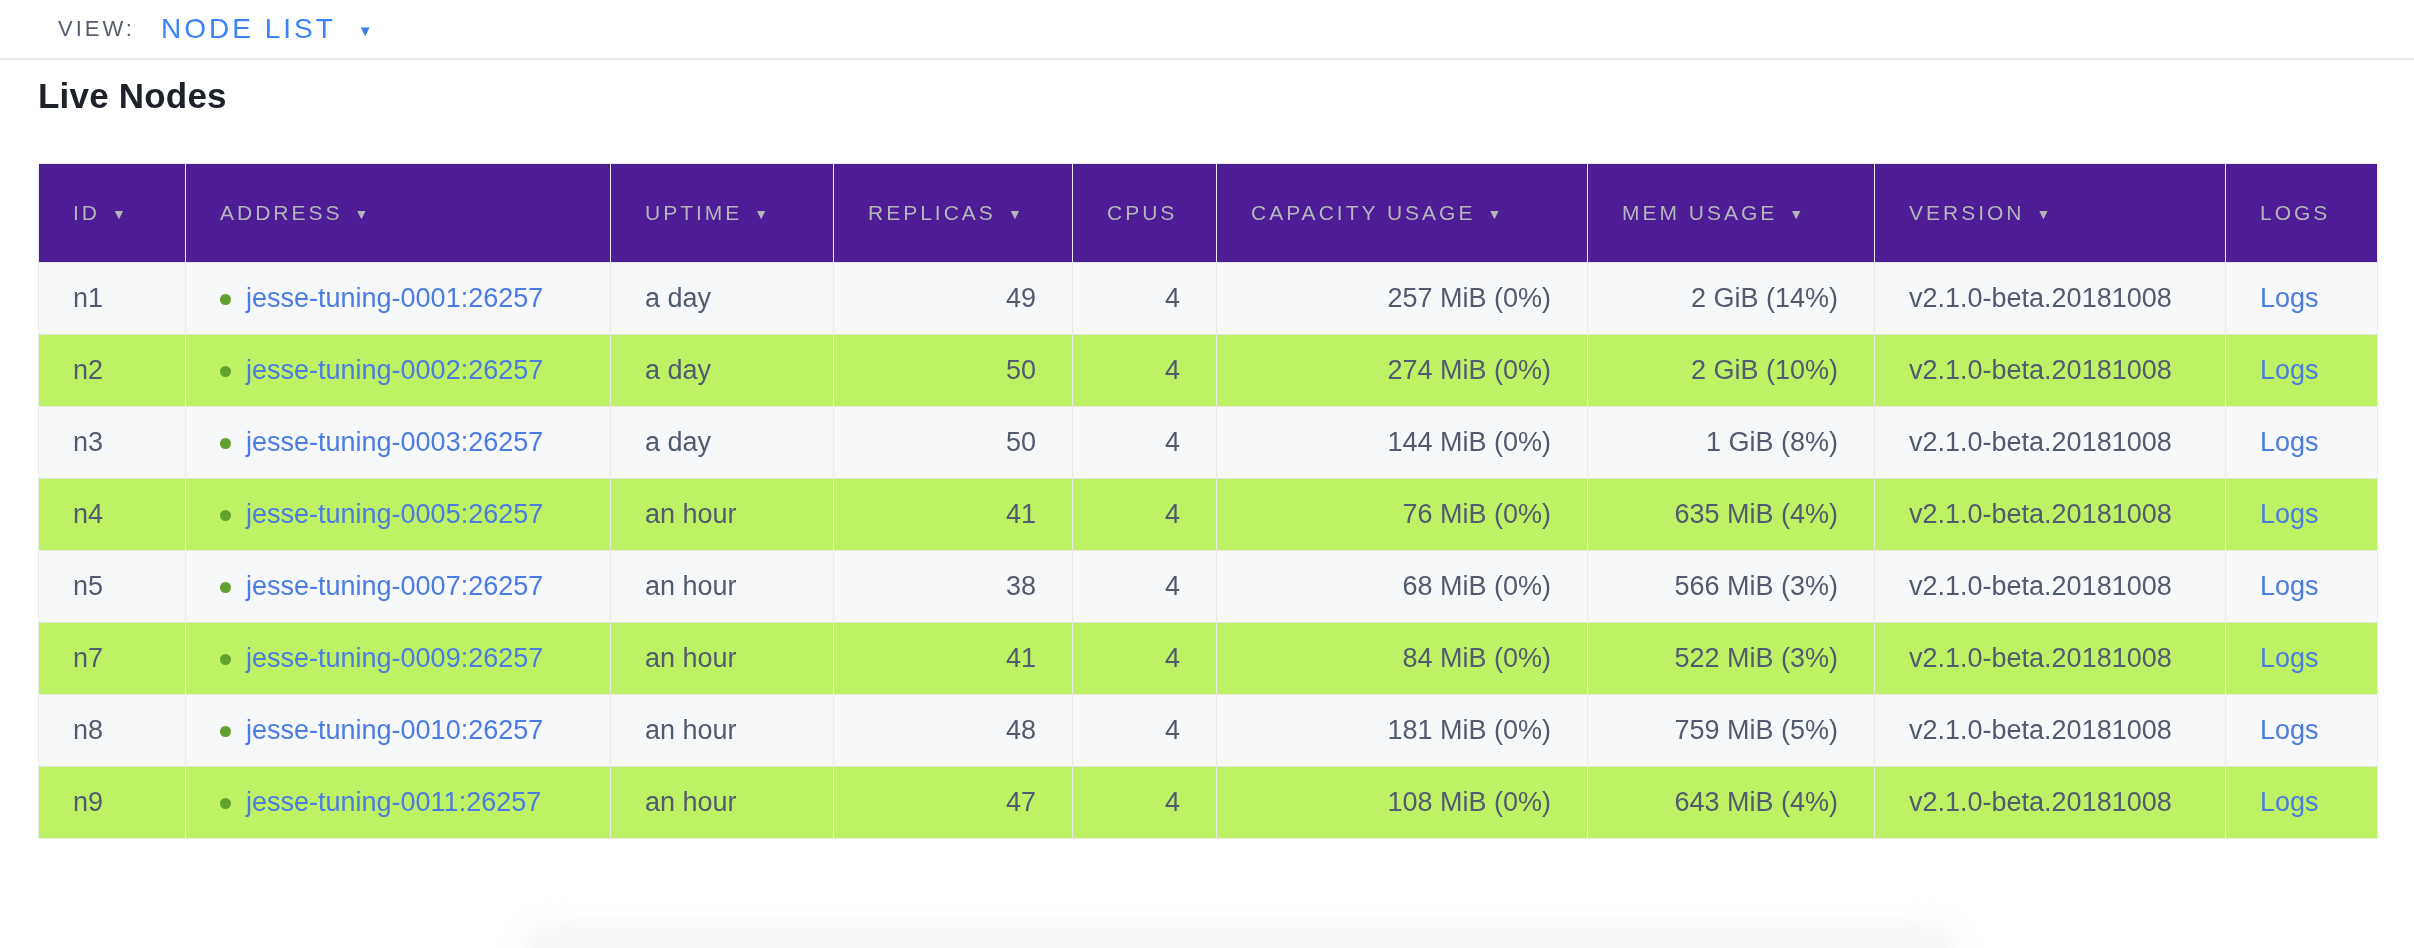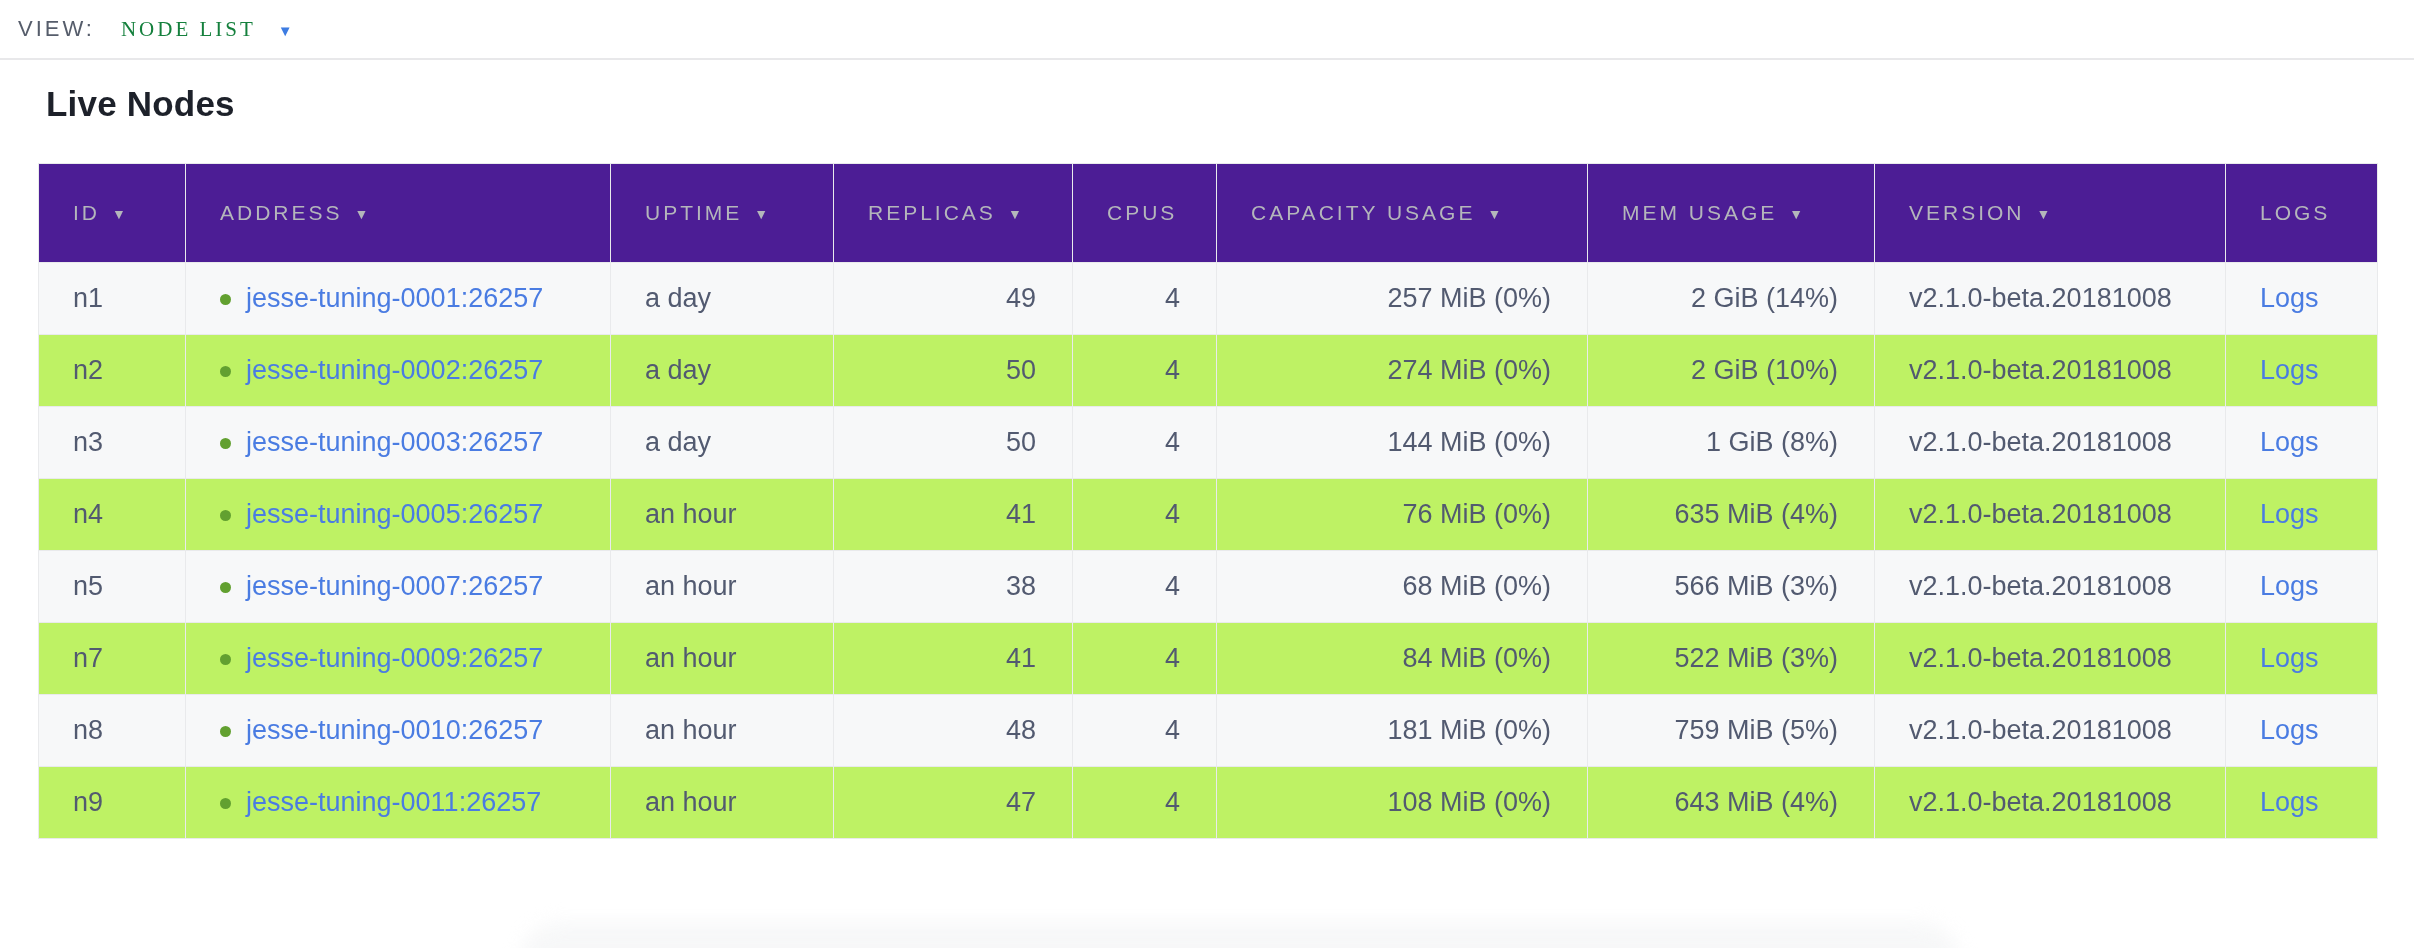--- a/index.html
+++ b/index.html
@@ -10,57 +10,56 @@
     background: #ffffff;
     overflow: hidden;
     font-family: "Liberation Sans", sans-serif;
     position: relative;
   }
 
   
   .view-bar {
     box-sizing: border-box;
     height: 60px;
-    padding-left: 18px;
+    padding-left: 58px;
     display: flex;
     align-items: center;
     border-bottom: 2px solid #e8e8ea;
     background: #ffffff;
   }
   .view-label {
     font-size: 22px;
     letter-spacing: 3px;
     color: #565d6b;
   }
   .view-select {
     display: flex;
     align-items: center;
     margin-left: 26px;
     cursor: pointer;
   }
   .view-value {
-    font-size: 21px;
+    font-size: 28px;
     letter-spacing: 3px;
-    color: #15803d;
-    font-family: Liberation Serif, serif;
+    color: #3b82f6;
   }
   .view-caret {
     margin-left: 22px;
     font-size: 15px;
     color: #3d7ce2;
     line-height: 1;
     transform: translateY(1px);
   }
 
   
   .page-title {
     position: absolute;
     left: 38px;
     top: 76px;
-    margin: 8px;
+    margin: 0;
     font-size: 35px;
     font-weight: 700;
     color: #1d212a;
     letter-spacing: 0.2px;
   }
 
   
   table.nodes {
     position: absolute;
     left: 38px;

